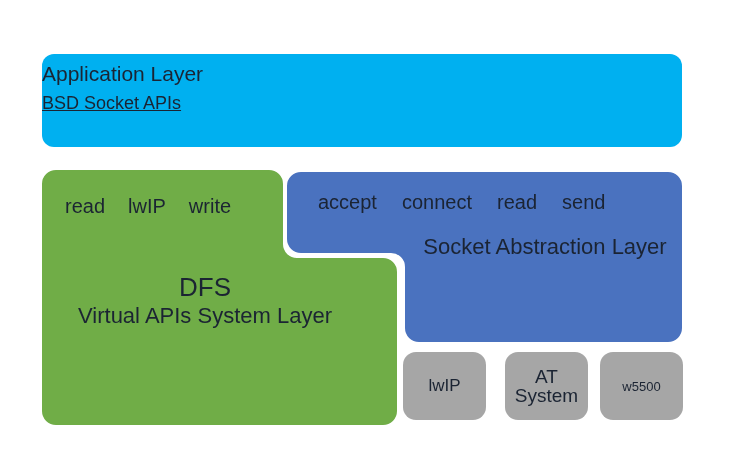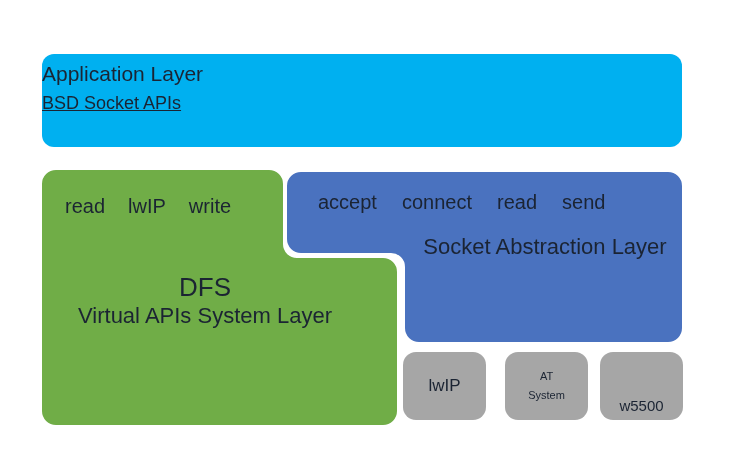--- a/index.html
+++ b/index.html
@@ -93,22 +93,22 @@
     display: flex;
     flex-direction: column;
     align-items: center;
     justify-content: center;
     width: 83px;
     height: 68px;
     top: 352px;
     text-align: center;
   }
   .backend-0 { left: 403px; font-size: 17px; line-height: 20px; }
-  .backend-1 { left: 505px; font-size: 11px; line-height: 19px; }
-  .backend-2 { left: 600px; font-size: 15px; line-height: 19px; margin-top: 19px; }
+  .backend-1 { left: 505px; font-size: 19px; line-height: 19px; }
+  .backend-2 { left: 600px; font-size: 13px; line-height: 19px; }
   .backend-label span { display: block; }
 </style>
 </head>
 <body>
 
 <div class="stage">
 
   <svg class="shapes" width="739" height="472" viewBox="0 0 739 472" aria-hidden="true">
 
     <rect x="42" y="54" width="640" height="93" rx="12" fill="#00B0F0"></rect>

